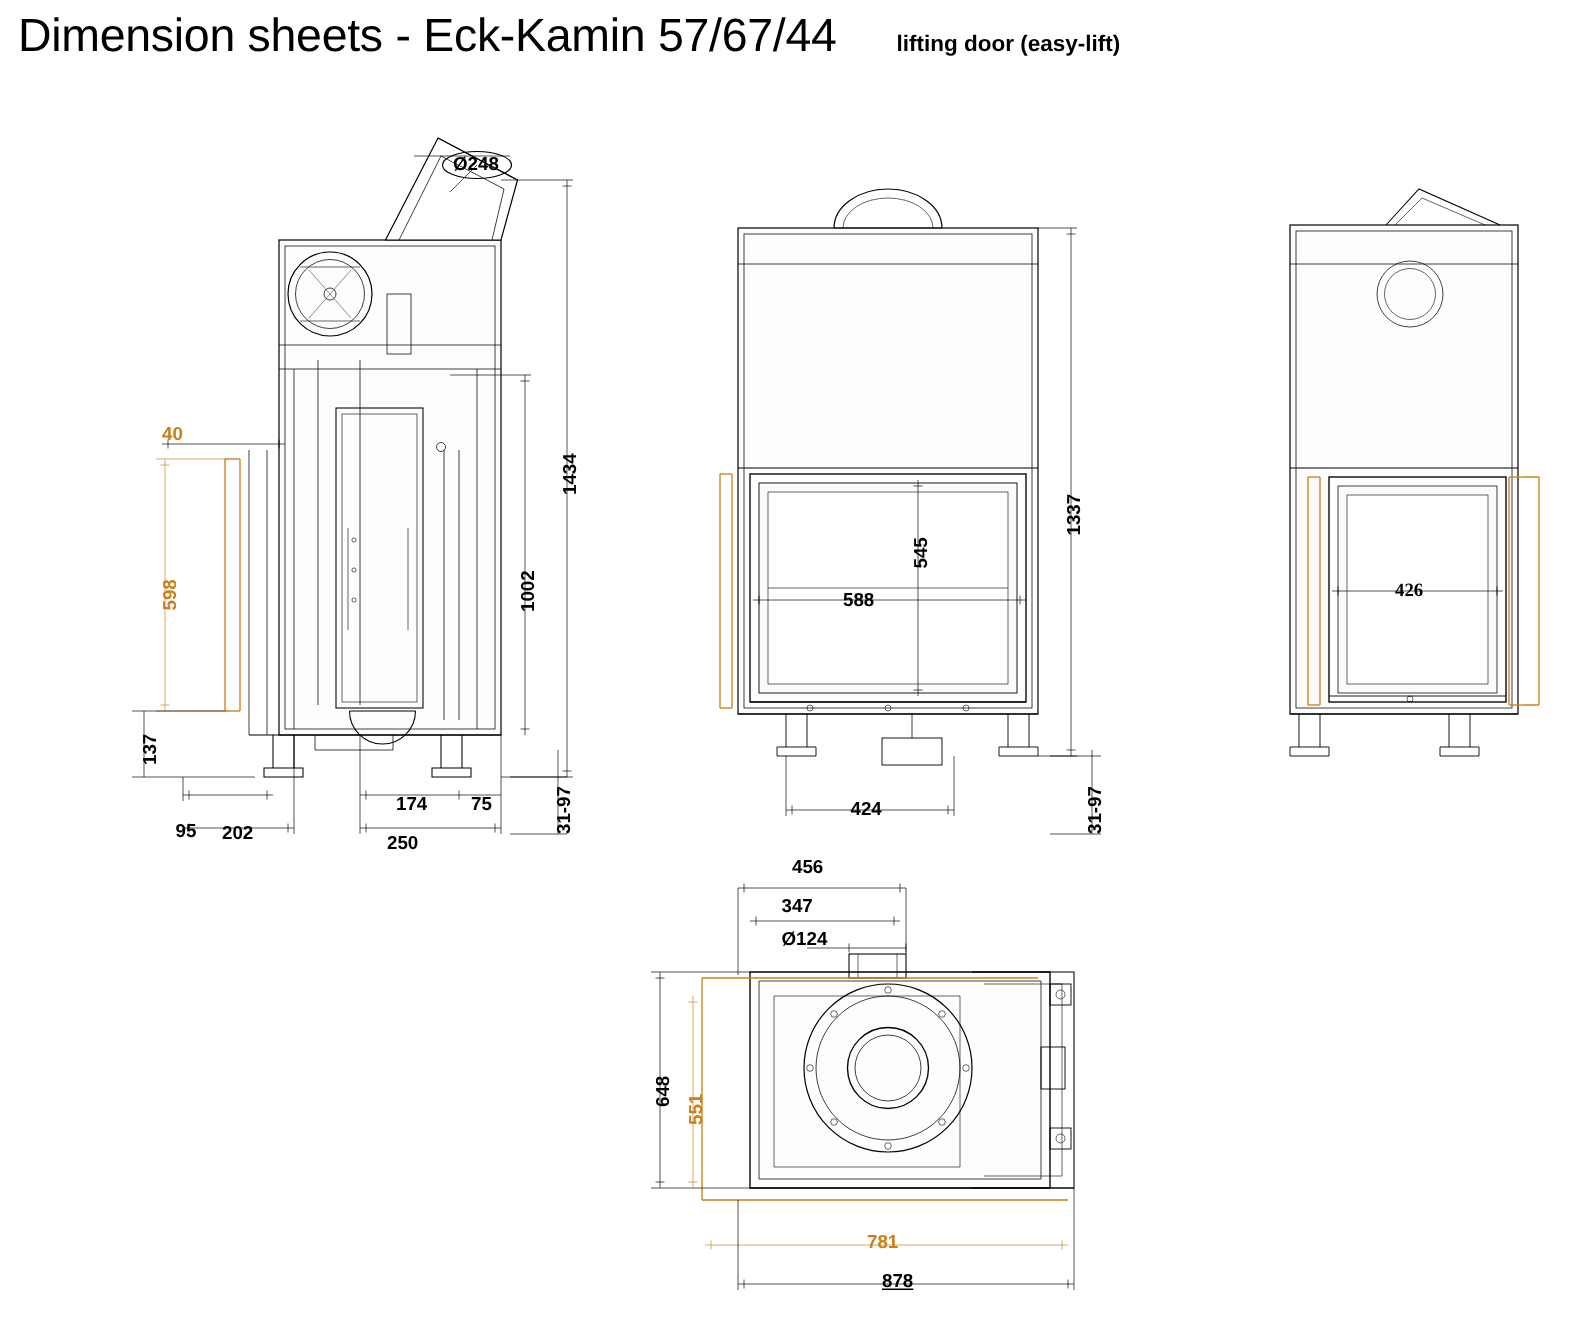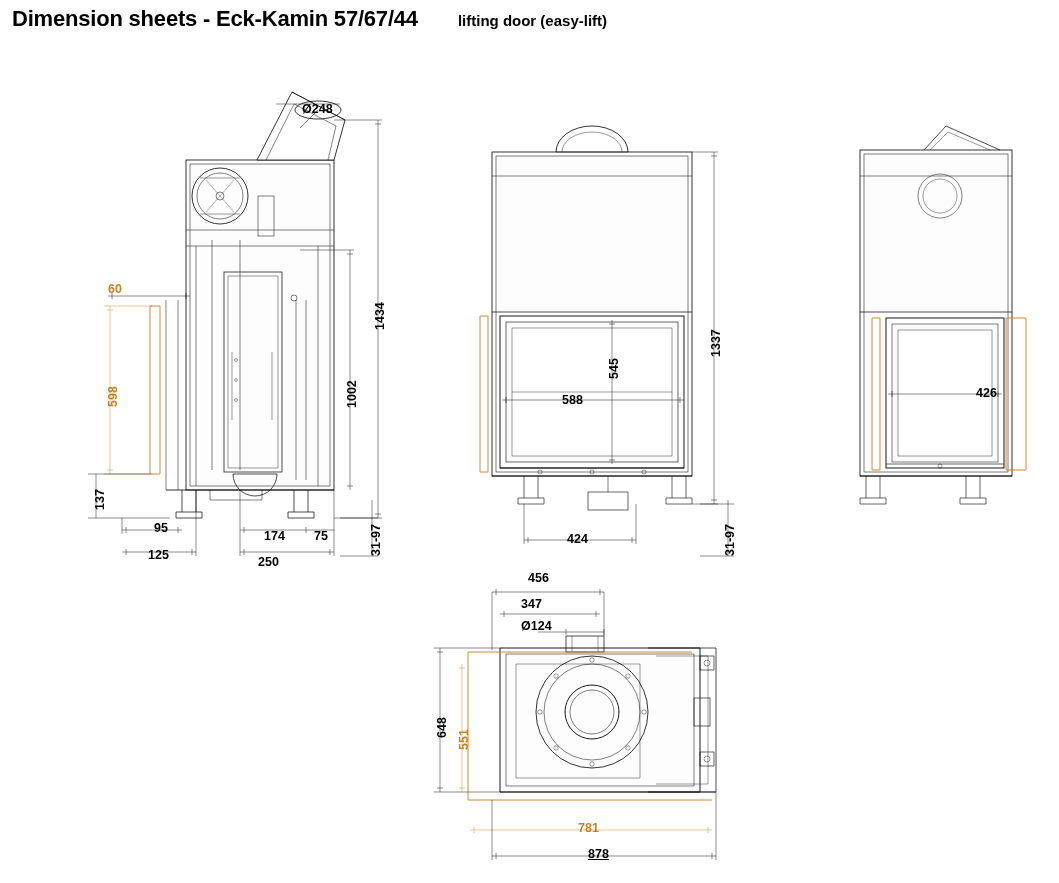--- a/index.html
+++ b/index.html
@@ -24,22 +24,22 @@
   
   #title-block {
     position: absolute;
     left: 12px;
     top: 6px;
     display: flex;
     align-items: baseline;
     gap: 8px;
   }
   #main-title {
-    font-size: 22px;
-    font-weight: bold;
+    font-size: 31px;
+    font-weight: normal;
     letter-spacing: -0.2px;
     white-space: nowrap;
   }
   #sub-title {
     font-size: 15px;
     font-weight: bold;
     white-space: nowrap;
     margin-left: 32px;
   }
   
@@ -356,37 +356,37 @@
         <path d="M496 853 L496 859 M712 853 L712 859"></path>
         <line x1="492" y1="800" x2="492" y2="860"></line>
         <line x1="716" y1="792" x2="716" y2="860"></line>
       </g>
     </g>
   </svg>
 
   <div class="dim" style="left:302px; top:103px;">Ø248</div>
   <div class="dim vert" style="left:374px; top:330px;">1434</div>
   <div class="dim vert" style="left:346px; top:408px;">1002</div>
-  <div class="dim orange" style="left:108px; top:283px;">60</div>
+  <div class="dim orange" style="left:108px; top:283px;">40</div>
   <div class="dim orange vert" style="left:107px; top:407px;">598</div>
   <div class="dim vert" style="left:94px; top:510px;">137</div>
-  <div class="dim" style="left:117px; top:522px;margin-left:37px;">95</div>
-  <div class="dim" style="left:148px; top:549px;">125</div>
+  <div class="dim" style="left:117px; top:548px;">95</div>
+  <div class="dim" style="left:148px; top:549px;">202</div>
   <div class="dim" style="left:264px; top:530px;">174</div>
   <div class="dim" style="left:314px; top:530px;">75</div>
   <div class="dim" style="left:258px; top:556px;">250</div>
   <div class="dim vert" style="left:370px; top:556px;">31-97</div>
 
   <div class="dim vert" style="left:710px; top:357px;">1337</div>
   <div class="dim" style="left:562px; top:394px;">588</div>
   <div class="dim vert" style="left:608px; top:379px;">545</div>
   <div class="dim" style="left:567px; top:533px;">424</div>
   <div class="dim vert" style="left:724px; top:556px;">31-97</div>
 
-  <div class="dim" style="left:976px; top:387px;">426</div>
+  <div class="dim" style="left:930px; top:387px;font-family:Liberation Serif, serif;">426</div>
 
   <div class="dim" style="left:528px; top:572px;">456</div>
   <div class="dim" style="left:521px; top:598px;">347</div>
   <div class="dim" style="left:521px; top:620px;">Ø124</div>
   <div class="dim vert" style="left:436px; top:738px;">648</div>
   <div class="dim orange vert" style="left:458px; top:750px;">551</div>
   <div class="dim orange" style="left:578px; top:822px;">781</div>
   <div class="dim" style="left:588px; top:848px;text-decoration:underline;">878</div>
 
 </div>

